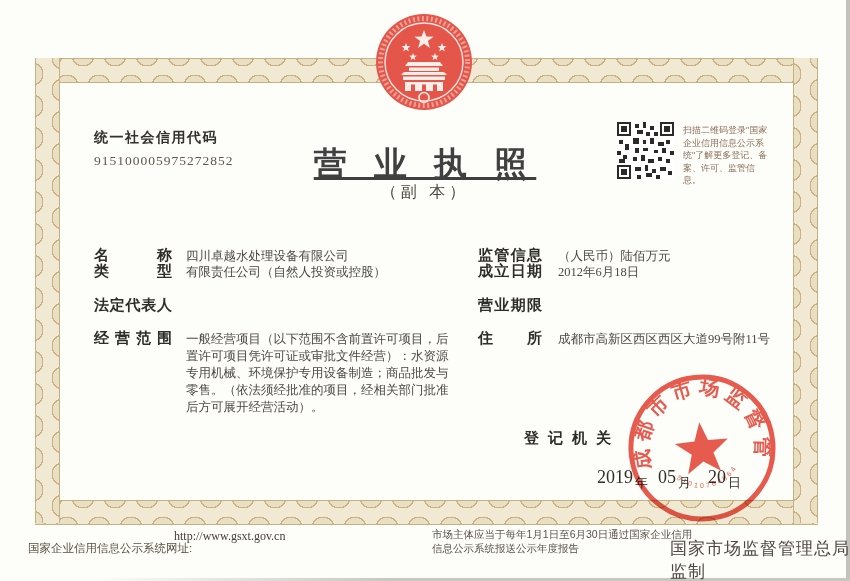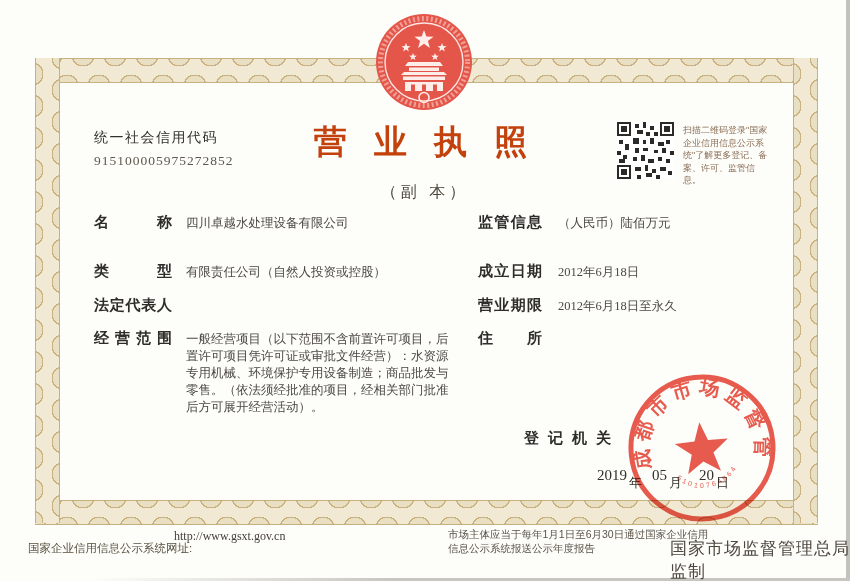--- a/index.html
+++ b/index.html
@@ -35,59 +35,59 @@
     background-repeat:repeat-y;
   }
   .band-left{left:35px;}
   .band-right{right:32px;}
 
   .scan-edge-right{position:absolute;right:0;top:0;bottom:0;width:4px;background:#c3c1bb;}
   .scan-edge-bottom{position:absolute;left:90px;right:0;bottom:0;height:3px;background:linear-gradient(90deg,rgba(200,198,192,0),#c8c6c0 40%);}
 
   
   .emblem{position:absolute;left:374px;top:12px;}
-  .credit-label{position:absolute;left:94px;top:129px;font-size:14px;font-weight:normal;color:#33312c;letter-spacing:1.5px;}
+  .credit-label{position:absolute;left:94px;top:129px;font-size:14px;font-weight:bold;color:#33312c;letter-spacing:1.5px;}
   .credit-value{position:absolute;left:94px;top:153px;font-size:13.5px;color:#5e584e;letter-spacing:1px;}
   .cert-title{
-    position:absolute;left:50%;top:120px;transform:translateX(-50%);
-    font-size:33px;font-weight:bold;color:#c2410c;letter-spacing:9px;white-space:nowrap;
+    position:absolute;left:50%;top:142px;transform:translateX(-50%);
+    font-size:33px;font-weight:bold;color:#404040;letter-spacing:9px;white-space:nowrap;text-decoration:underline;
   }
   .cert-subtitle{position:absolute;left:50%;top:182px;transform:translateX(-50%);
     font-size:16px;color:#4c463c;letter-spacing:4px;white-space:nowrap;}
   .qr-block{position:absolute;left:617px;top:122px;display:flex;}
   .qr-svg{width:57px;height:57px;}
   .qr-caption{width:86px;margin-left:9px;font-size:9px;line-height:12.5px;color:#8d7058;margin-top:2px;}
 
   
   .row{position:absolute;display:flex;align-items:flex-start;}
   .row .flabel{
     display:inline-block;flex:none;font-weight:bold;font-size:15px;color:#2e2d2a;
     text-align:justify;text-align-last:justify;line-height:18px;
   }
   .row .fvalue{flex:1;font-family:"Liberation Serif", serif;font-size:12.5px;line-height:17px;color:#4c4842;padding-top:2px;}
   .col-l{left:94px;width:366px;}
   .col-l .flabel{width:78px;margin-right:14px;}
   .col-r{left:478px;width:332px;}
   .col-r .flabel{width:64px;margin-right:16px;}
-  .r1{top:213px;} .r2{top:262px;} .r3{top:296px;} .r4{top:329px;}
+  .r1{top:246px;} .r2{top:262px;} .r3{top:296px;} .r4{top:329px;}
 
   .reg-label{position:absolute;left:524px;top:429px;font-size:15px;font-weight:bold;color:#2e2d2a;letter-spacing:9px;white-space:nowrap;}
 
   
   .seal{position:absolute;left:622px;top:368px;opacity:.9;mix-blend-mode:multiply;transform:rotate(-6deg);}
   .date-row{position:absolute;left:597px;top:467px;display:flex;align-items:flex-start;color:#33302a;font-family:"Liberation Serif", serif;}
-  .date-row .num{font-size:15px;}
+  .date-row .num{font-size:18px;}
   .date-row .cjk{font-size:13px;position:relative;top:7px;margin-left:2px;}
   .date-row .gap1{margin-left:10px;} .date-row .gap2{margin-left:17px;}
 
   
   .foot{position:absolute;color:#57503f;}
   .foot-left-label{left:28px;top:541px;font-size:11.5px;}
   .foot-left-url{left:174px;top:529px;font-size:12px;font-family:"Liberation Serif", serif;color:#46403a;}
-  .foot-middle{left:448px;top:528px;width:264px;font-size:10.5px;line-height:13.5px;color:#5a5348;}
+  .foot-middle{left:432px;top:528px;width:264px;font-size:10.5px;line-height:13.5px;color:#5a5348;}
   .foot-right{left:670px;top:537px;font-size:17px;color:#4d473f;letter-spacing:1px;}
 </style>
 </head>
 <body>
 
 <div>
 
   <div class="band band-h band-top"></div>
   <div class="band band-h band-bottom"></div>
   <div class="band band-v band-left"></div>
@@ -192,24 +192,24 @@
   <div class="row col-r r1">
     <span class="flabel">监管信息</span>
     <span class="fvalue">（人民币）陆佰万元</span>
   </div>
   <div class="row col-r r2">
     <span class="flabel">成立日期</span>
     <span class="fvalue">2012年6月18日</span>
   </div>
   <div class="row col-r r3">
     <span class="flabel">营业期限</span>
-    <span class="fvalue">2012年6月18日至永久</span>
   </div>
   <div class="row col-r r4">
     <span class="flabel">住所</span>
+    <span class="fvalue">成都市高新区西区西区大道99号附11号</span>
   </div>
 
   <div class="reg-label">登记机关</div>
 
   <div class="date-row">
     <span class="num">2019</span>
     <span class="cjk">年</span>
     <span class="num gap1">05</span>
     <span class="cjk">月</span>
     <span class="num gap2">20</span>

